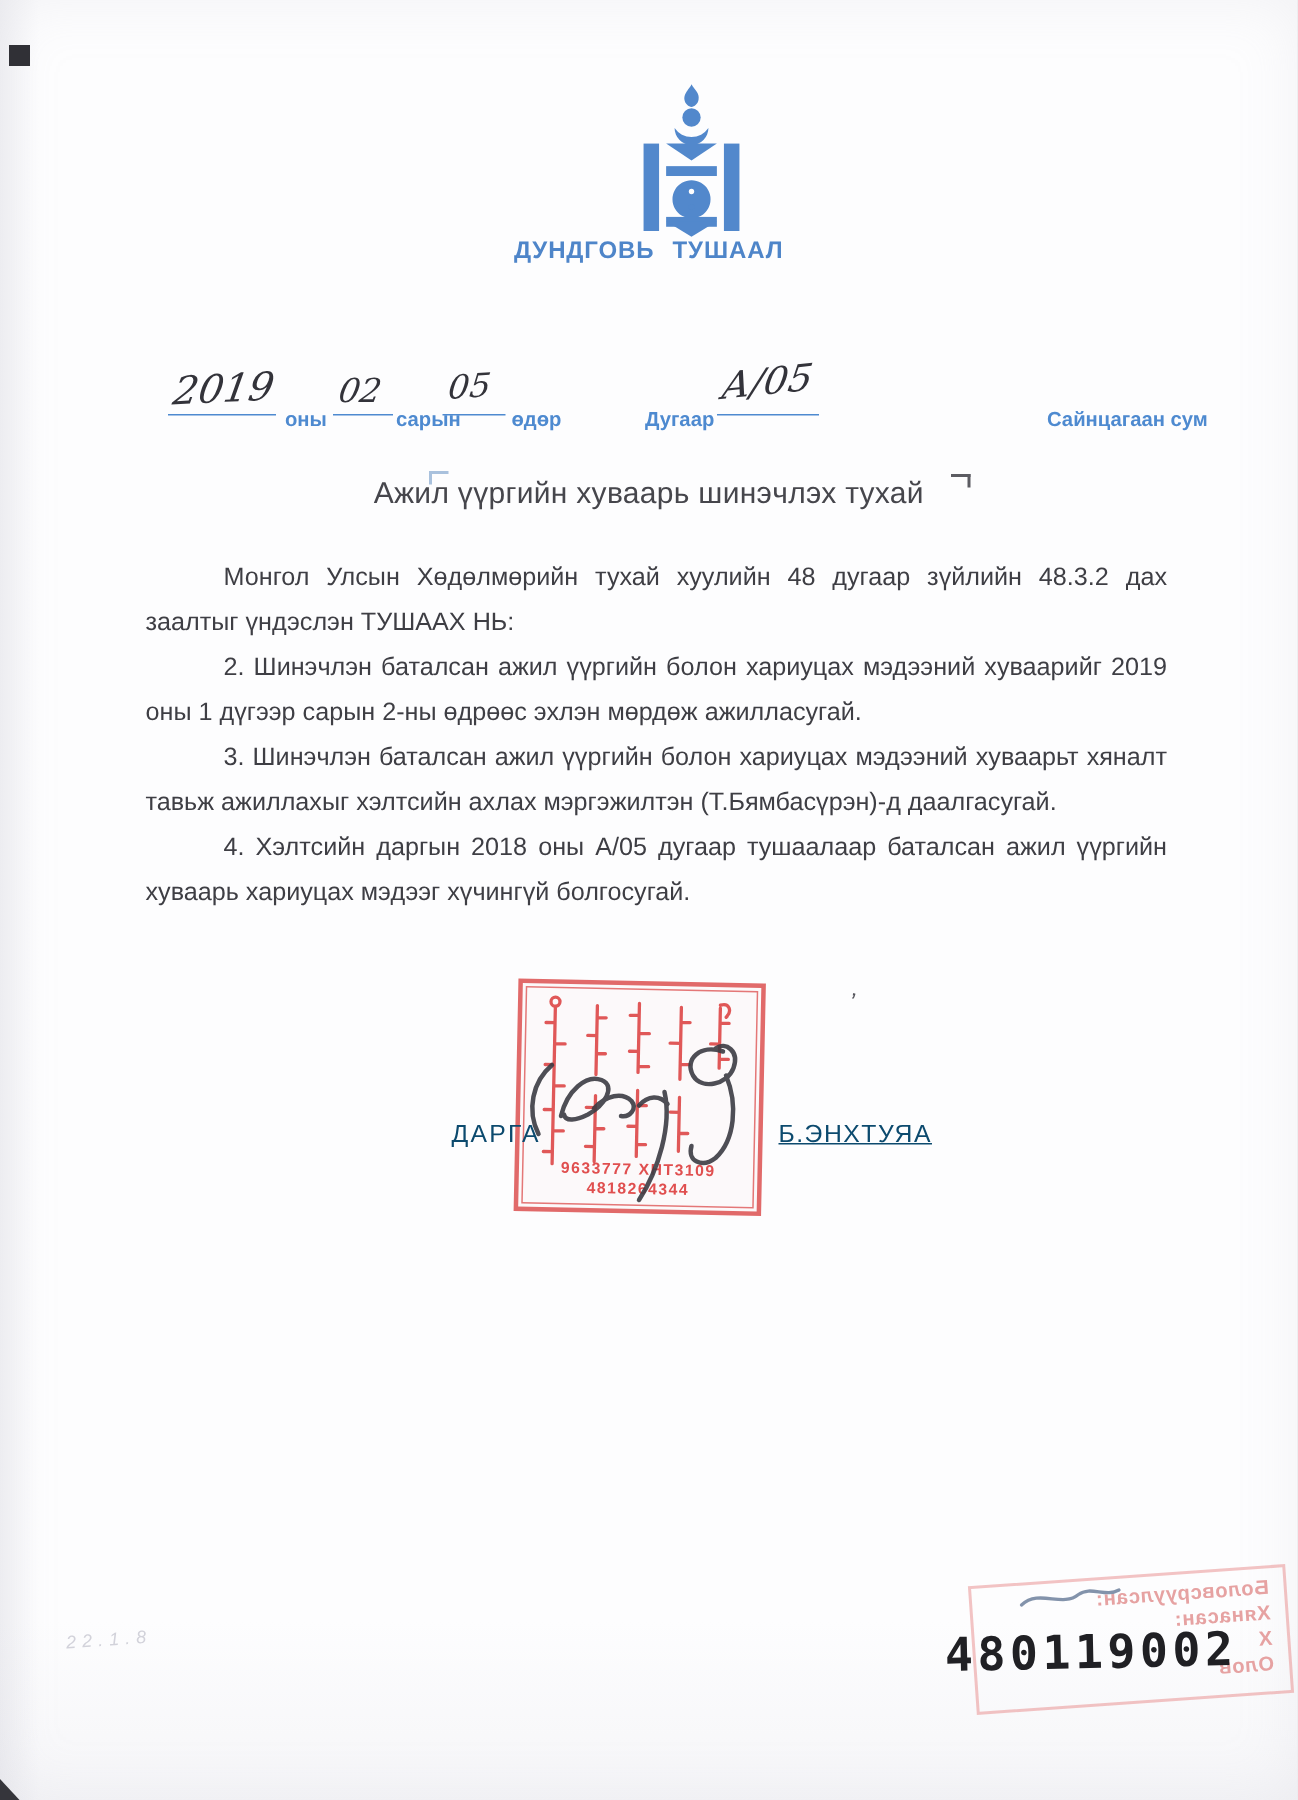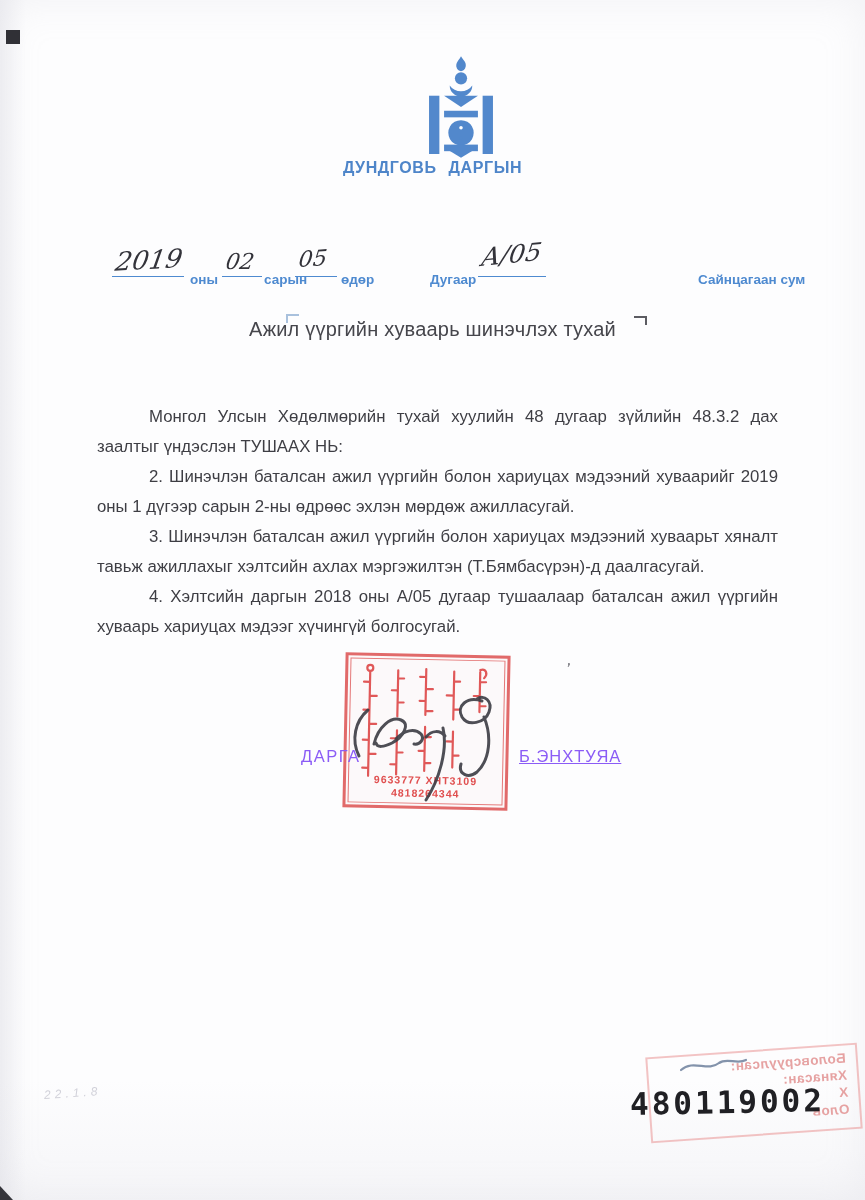--- a/index.html
+++ b/index.html
@@ -31,28 +31,28 @@
 
   
   .title-row { position:absolute; left:0; right:0; top:318px; text-align:center;
     font-size:20px; color:#46464c; letter-spacing:0.2px; }
   .cnr { position:absolute; width:13px; height:9px; }
   .cnr-l { left:286px; top:314px; border-top:2px solid #a9c1dd; border-left:2px solid #a9c1dd; }
   .cnr-r { left:634px; top:316px; border-top:2px solid #5c5c62; border-right:2px solid #5c5c62; }
 
   
   .body-text { position:absolute; left:97px; top:370px; width:681px;
-    font-size:16.8px; line-height:30px; color:#3e3e44; text-align:justify;margin-top:32px; }
+    font-size:16.8px; line-height:30px; color:#3e3e44; text-align:justify; }
   .body-text p { text-indent:52px; }
   .pencil-circle { border:1.6px solid #c1c1c9; border-radius:50%;
     padding:2px 7px 3px 7px; margin:-2px -7px -3px -7px; display:inline-block;
     text-indent:0; transform:rotate(-1deg); }
 
   
-  .sig-label { position:absolute; font-size:16.5px; color:#8b5cf6; letter-spacing:1.5px; top:747px; }
+  .sig-label { position:absolute; font-size:16.5px; color:#0c4a6e; letter-spacing:1.5px; top:747px; }
 
   
   .seal { position:absolute; left:344px; top:654px; width:165px; height:155px;
     border:3px solid #e16a6a; transform:rotate(1.2deg);
     background:rgba(250,225,225,0.12); }
   .seal-inner { position:absolute; inset:2px; border:1.5px solid #e47777; }
   .seal-script { position:absolute; left:6px; top:2px; }
   .seal-nums { position:absolute; left:0; right:0; text-align:center;
     color:#e04f4f; font-weight:700; letter-spacing:1px; }
   .seal-n1 { bottom:20px; font-size:10.5px; }
@@ -98,21 +98,21 @@
         <path d="M50 68 a 13.5 13.5 0 1 0 0.001 0 Z M50 70.5 a 5.5 5.5 0 0 1 0 11 a 5.5 5.5 0 0 0 0 -11 Z" fill-rule="evenodd"></path>
         <circle cx="50" cy="76" r="1.9" fill="#fdfdfe"></circle>
         <circle cx="50" cy="87" r="1.9" fill="#5288cc"></circle>
         <rect x="32" y="98" width="36" height="7" transform="translate(0,-4)"></rect>
         <path d="M32 104 L68 104 L50 115 Z" transform="translate(0,-7)"></path>
       </g>
     </svg>
   </div>
 
   <div class="hdr">
-    <div class="hdr-reg">ДУНДГОВЬ ДАРГЫН</div>
+    <div class="hdr-reg">ДУНДГОВЬ ТУШААЛ</div>
   </div>
 
   <span class="hw" style="left:116px; top:245px; font-size:26px; transform:skewX(-12deg) rotate(-3deg);">2019</span>
   <div class="uline" style="left:112px; width:72px;"></div>
   <span class="lbl-blue" style="left:190px;">оны</span>
 
   <span class="hw" style="left:226px; top:249px; font-size:22px; transform:skewX(-10deg);">02</span>
   <div class="uline" style="left:222px; width:40px;"></div>
   <span class="lbl-blue" style="left:264px;">сарын</span>
 

